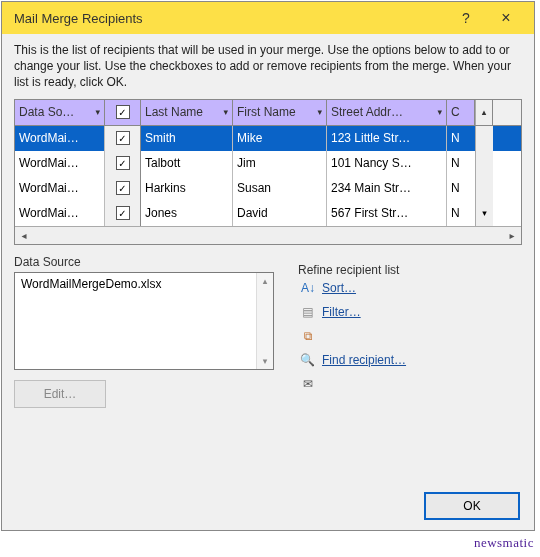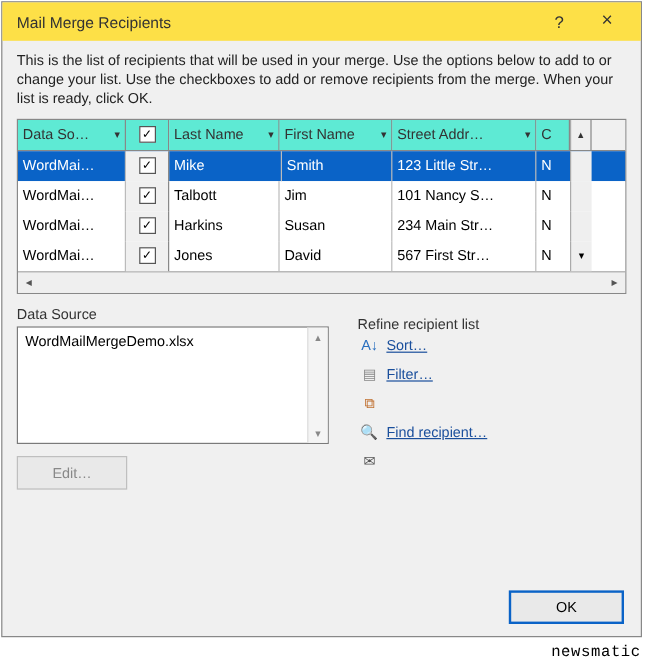--- a/index.html
+++ b/index.html
@@ -68,21 +68,21 @@
     border-right: 1px solid #bbb;
     display: flex;
     align-items: center;
     padding: 0 4px;
     font-size: 12px;
     overflow: hidden;
     white-space: nowrap;
   }
   .hcell {
     border-right: 1px solid #888;
-    background: #5eead4;
+    background: #c4b5fd;
     display: flex;
     align-items: center;
     padding: 0 4px;
     font-size: 12px;
     color: #333;
     font-weight: 400;
     cursor: default;
     position: relative;
   }
   .hcell .dd {
@@ -184,22 +184,22 @@
     background:#e9e9e9;
     border:2px solid #0a63c7;
     font-size:12px;
     text-align:center;
   }
   .watermark {
     position:absolute;
     right: 6px;
     bottom: 6px;
     font-size: 13px;
-    color: #000000;
-    font-family: Liberation Mono, monospace;
+    color: #4c1d95;
+    font-family: Liberation Serif, serif;
     letter-spacing: 0.5px;
   }
 </style>
 </head>
 <body>
 
 <div class="dialog">
   <div class="titlebar">
     <span class="title">Mail Merge Recipients</span>
     <span class="help">?</span>
@@ -234,22 +234,22 @@
           <span>C</span>
         </div>
         <div class="hcell c-scroll" style="justify-content:center;font-size:9px;">▴</div>
       </div>
 
       <div class="grid-row sel">
         <div class="cell c-ds">WordMai…</div>
         <div class="cell c-chk" style="background:#f0f0f0;border-right:1px solid #888;">
             <span class="chk">✓</span>
           </div>
+        <div class="cell c-last">Smith</div>
         <div class="cell c-first">Mike</div>
-        <div class="cell c-last">Smith</div>
         <div class="cell c-street">123 Little Str…</div>
         <div class="cell c-c" style="border-right:none;">N</div>
         <div class="cell c-scroll" style="border-right:none;background:#efefef;"></div>
       </div>
       <div class="grid-row">
         <div class="cell c-ds">WordMai…</div>
         <div class="cell c-chk" style="background:#f0f0f0;border-right:1px solid #888;">
             <span class="chk">✓</span>
           </div>
         <div class="cell c-last">Talbott</div>

